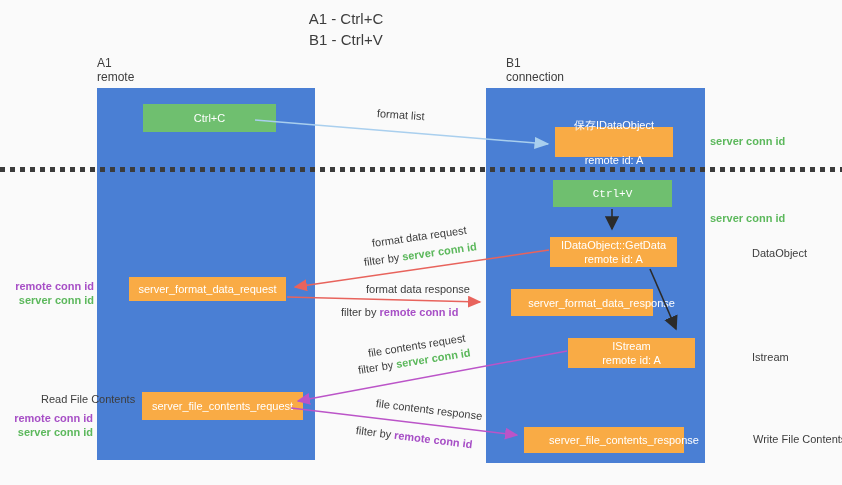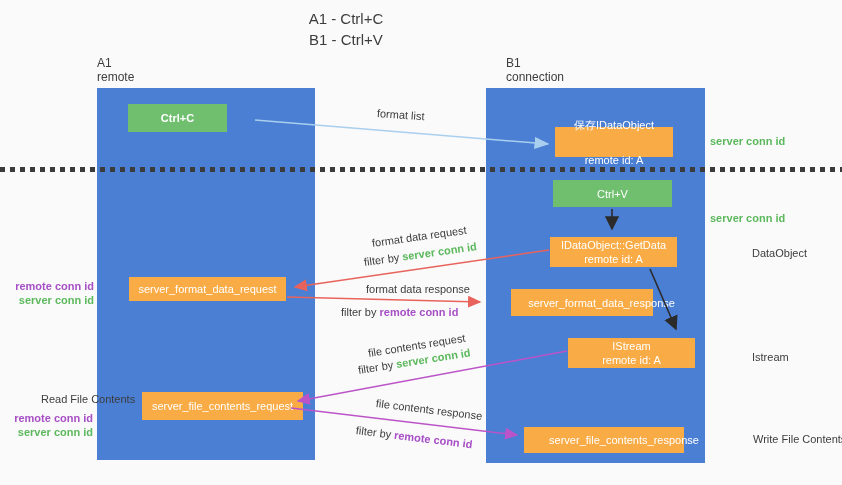--- a/index.html
+++ b/index.html
@@ -91,30 +91,30 @@
   <div class="lane-header" style="left:506px; top:56px; width:219px;">
     <div>B1</div>
     <div>connection</div>
   </div>
 
   <div class="lane" style="left:97px; top:88px; width:218px; height:372px;"></div>
   <div class="lane" style="left:486px; top:88px; width:219px; height:375px;"></div>
 
   <div class="dotted-line"></div>
 
-  <div class="node node-green" style="left:128px; top:104px; width:99px; height:28px;font-weight:bold;">
+  <div class="node node-green" style="left:143px; top:104px; width:133px; height:28px;">
     <span>Ctrl+C</span>
   </div>
 
   <div class="node node-orange" style="left:555px; top:127px; width:118px; height:30px;gap:21px;">
     <span>保存IDataObject</span>
     <span>remote id: A</span>
   </div>
 
-  <div class="node node-green" style="left:553px; top:180px; width:119px; height:27px;">
+  <div class="node node-green" style="left:553px; top:180px; width:119px; height:27px;font-family:Liberation Mono, monospace;">
     <span>Ctrl+V</span>
   </div>
 
   <div class="node node-orange" style="left:550px; top:237px; width:127px; height:30px;">
     <span>IDataObject::GetData</span>
     <span>remote id: A</span>
   </div>
 
   <div class="node node-orange" style="left:129px; top:277px; width:157px; height:24px;">
     <span>server_format_data_request</span>

